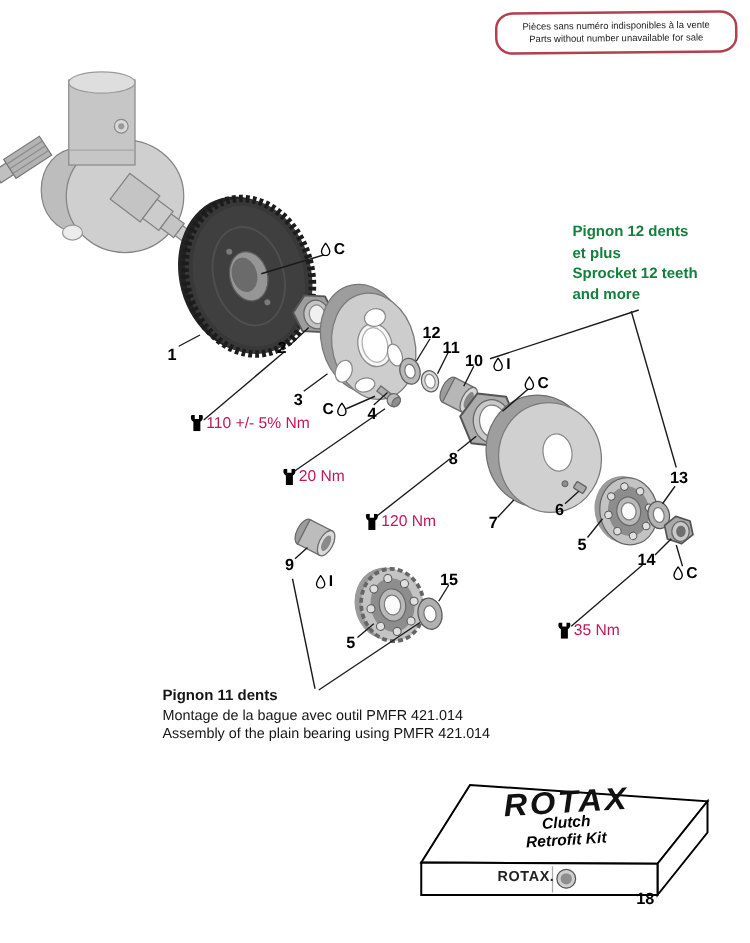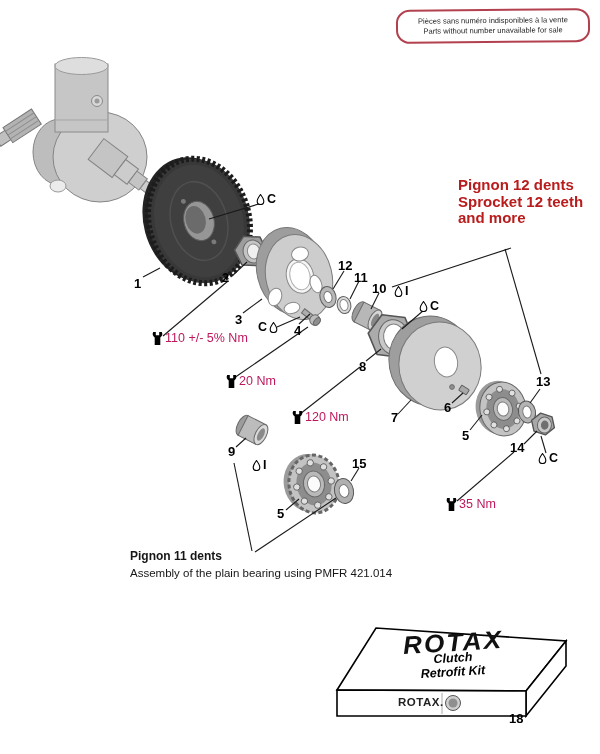--- a/index.html
+++ b/index.html
@@ -12,21 +12,21 @@
   .notice {
     position:absolute; left:396px; top:9px; width:190px; height:30px;
     border:2px solid #b2404e; border-radius:14px / 13px;
     display:flex; flex-direction:column; justify-content:center; align-items:center;
     font-size:7.6px; line-height:10px; color:#222; text-align:center;
     transform:rotate(-0.6deg); background:transparent;
   }
 
   .heading12 {
     position:absolute; left:458px; top:177px;
-    font-weight:bold; font-size:15px; line-height:16.5px; color:#b91c1c;
+    font-weight:bold; font-size:12px; line-height:16.5px; color:#15803d;
   }
   .heading12 span { display:block; }
 
   .note11 { position:absolute; left:130px; top:548px; color:#161616; }
   .note11 .b { display:block; font-weight:bold; font-size:12px; line-height:17.5px; }
   .note11 .r { display:block; font-size:11.5px; line-height:14.5px; }
 
   .plabel { position:absolute; font-weight:bold; font-size:13px; color:#000; }
 
   .torque {
@@ -255,26 +255,28 @@
     </g>
   </svg>
 
   <div class="notice">
     <span>Pièces sans numéro indisponibles à la vente</span>
     <span>Parts without number unavailable for sale</span>
   </div>
 
   <div class="heading12">
     <span>Pignon 12 dents</span>
+    <span>et plus</span>
     <span>Sprocket 12 teeth</span>
     <span>and more</span>
   </div>
 
   <div class="note11">
     <span class="b">Pignon 11 dents</span>
+    <span class="r">Montage de la bague avec outil PMFR 421.014</span>
     <span class="r">Assembly of the plain bearing using PMFR 421.014</span>
   </div>
 
   <span class="plabel" style="left:134px; top:276px;">1</span>
   <span class="plabel" style="left:222px; top:270px;">2</span>
   <span class="plabel" style="left:235px; top:312px;">3</span>
   <span class="plabel" style="left:294px; top:323px;">4</span>
   <span class="plabel" style="left:338px; top:258px;">12</span>
   <span class="plabel" style="left:354px; top:270px;">11</span>
   <span class="plabel" style="left:372px; top:281px;">10</span>

